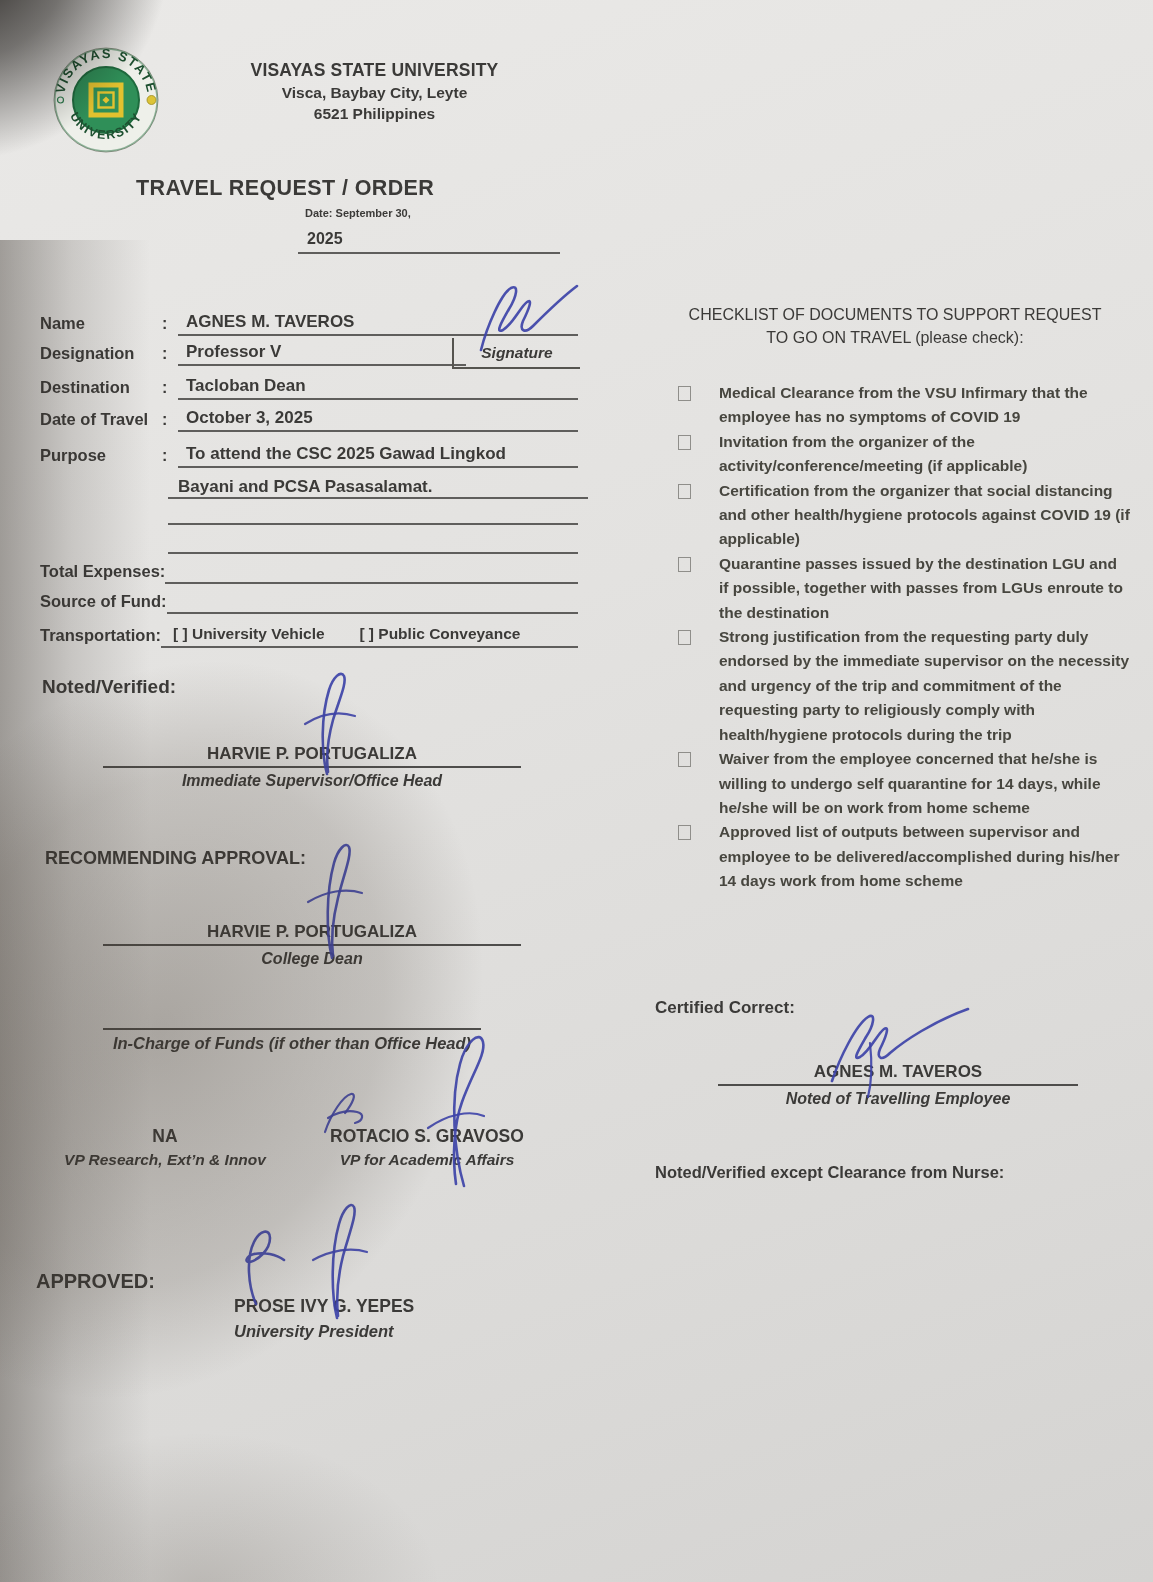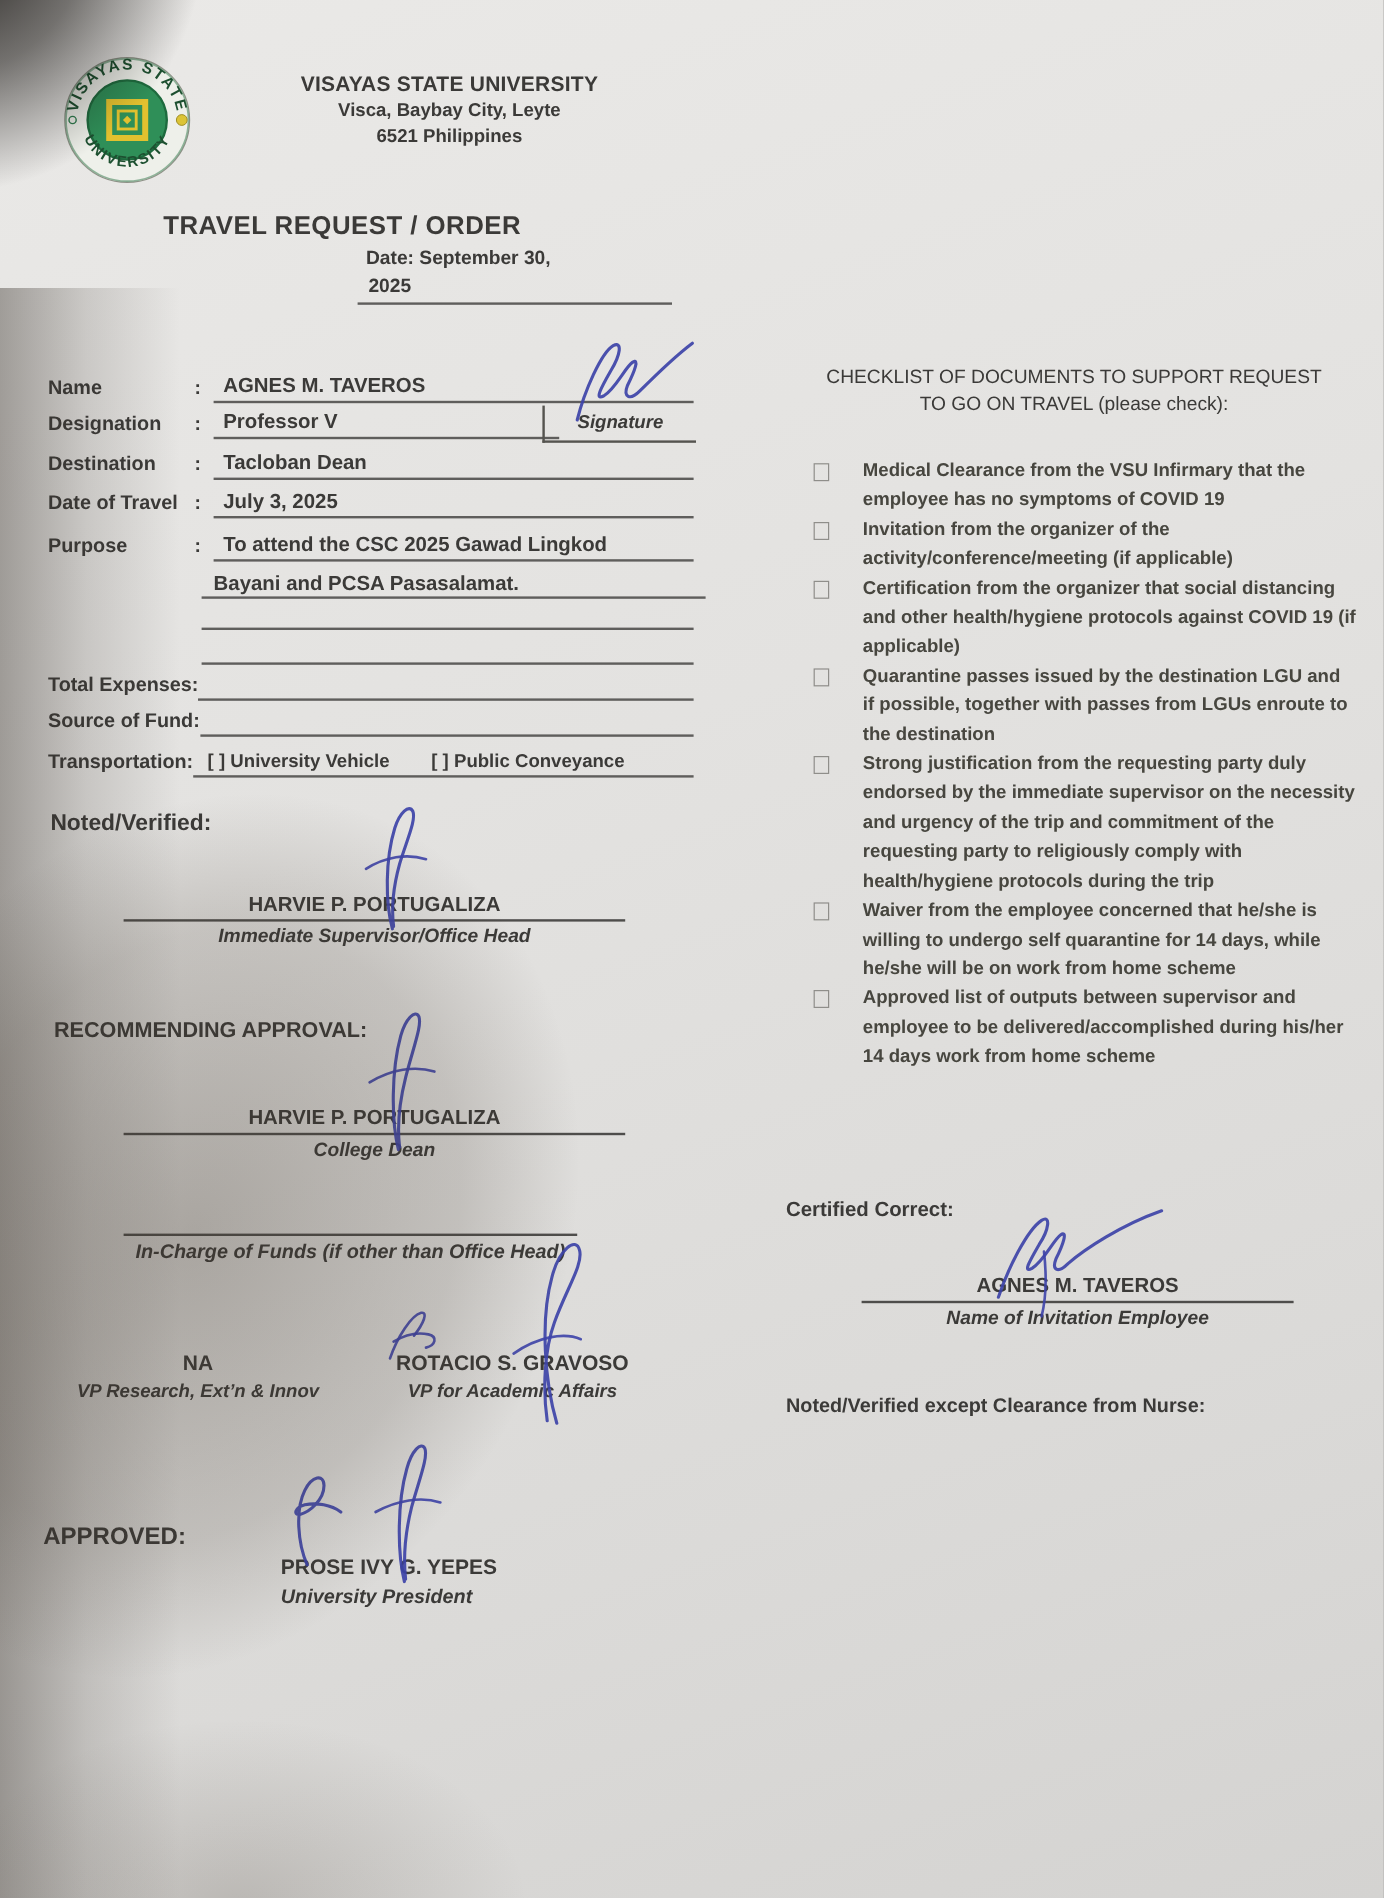--- a/index.html
+++ b/index.html
@@ -20,21 +20,21 @@
   .shadow-arm{left:-250px;top:520px;width:820px;height:1020px;pointer-events:none;transform:rotate(26deg);
     background:radial-gradient(ellipse closest-side,rgba(64,54,43,0.34) 0%,rgba(64,54,43,0.18) 52%,rgba(64,54,43,0) 75%);}
   .shadow-bottom{left:-120px;top:1380px;width:640px;height:420px;pointer-events:none;
     background:radial-gradient(ellipse closest-side,rgba(64,54,43,0.20),rgba(64,54,43,0) 75%);}
 
   
   .uni-header{left:232px;top:60px;width:285px;text-align:center;}
   .uni-name{font-size:17.5px;font-weight:700;letter-spacing:0.2px;}
   .uni-addr{font-size:15.5px;font-weight:700;margin-top:3px;}
   .doc-title{left:136px;top:176px;font-size:21.5px;font-weight:700;letter-spacing:0.4px;}
-  .date-l1{left:305px;top:207px;font-size:16px;font-weight:700;}
+  .date-l1{left:305px;top:207px;font-size:11px;font-weight:700;}
   .date-l2{left:307px;top:230px;font-size:16px;font-weight:700;}
   .date-line{left:298px;top:252px;width:262px;border-bottom:2px solid #5f5e5c;}
 
   
   .frow{left:40px;width:538px;display:flex;align-items:flex-end;}
   .flabel{width:122px;font-size:16.5px;font-weight:700;padding-bottom:3px;flex:0 0 auto;}
   .fcolon{width:16px;font-size:16px;font-weight:700;padding-bottom:3px;flex:0 0 auto;text-align:left;}
   .fvalue{flex:1;border-bottom:2px solid #5f5e5c;padding:0 4px 2px 8px;font-size:17px;font-weight:700;white-space:nowrap;}
   .fvalue.fixed{flex:0 0 auto;width:276px;}
   .flabel2{font-size:16.5px;font-weight:700;padding-bottom:3px;flex:0 0 auto;}
@@ -110,21 +110,21 @@
     <span>Signature</span>
   </div>
   <div class="abs frow" style="top:368px;height:32px;">
     <span class="flabel">Destination</span>
     <span class="fcolon">:</span>
     <span class="fvalue">Tacloban Dean</span>
   </div>
   <div class="abs frow" style="top:400px;height:32px;">
     <span class="flabel">Date of Travel</span>
     <span class="fcolon">:</span>
-    <span class="fvalue">July 3, 2025</span>
+    <span class="fvalue">October 3, 2025</span>
   </div>
   <div class="abs frow" style="top:434px;height:34px;">
     <span class="flabel">Purpose</span>
     <span class="fcolon">:</span>
     <span class="fvalue">To attend the CSC 2025 Gawad Lingkod</span>
   </div>
   <div class="abs fline" style="left:168px;top:468px;width:410px;height:29px;padding-left:10px;font-size:17px;font-weight:700;display:flex;align-items:flex-end;">
     <span>Bayani and PCSA Pasasalamat.</span>
   </div>
   <div class="abs fline" style="left:168px;top:497px;width:410px;height:26px;"></div>
@@ -209,21 +209,21 @@
       </li>
     <li class="chk-item">
       <span class="cb"></span>
       <span>Approved list of outputs between supervisor and employee to be delivered/accomplished during his/her 14 days work from home scheme</span>
       </li>
   </ul>
 
   <div class="abs sec-heading" style="left:655px;top:998px;font-size:17px;">Certified Correct:</div>
   <div class="abs sign-block" style="left:718px;top:1030px;width:360px;">
     <div class="sign-name" style="height:52px;">AGNES M. TAVEROS</div>
-    <div class="sign-title">Name of Invitation Employee</div>
+    <div class="sign-title">Noted of Travelling Employee</div>
   </div>
 
   <div class="abs sec-heading" style="left:655px;top:1163px;font-size:16.5px;">Noted/Verified except Clearance from Nurse:</div>
 
 
   <svg class="abs" style="left:465px;top:278px;" width="120" height="82" viewBox="0 0 120 82">
     <path class="ink" d="M16,72 C22,48 36,16 46,10 C54,6 52,18 44,31 C36,45 30,56 38,52 C48,46 56,28 62,24 C68,20 64,31 58,43 C54,53 60,56 68,48 C80,36 96,20 112,8"></path>
   </svg>
 
   <svg class="abs" style="left:293px;top:668px;" width="70" height="110" viewBox="0 0 70 110">

